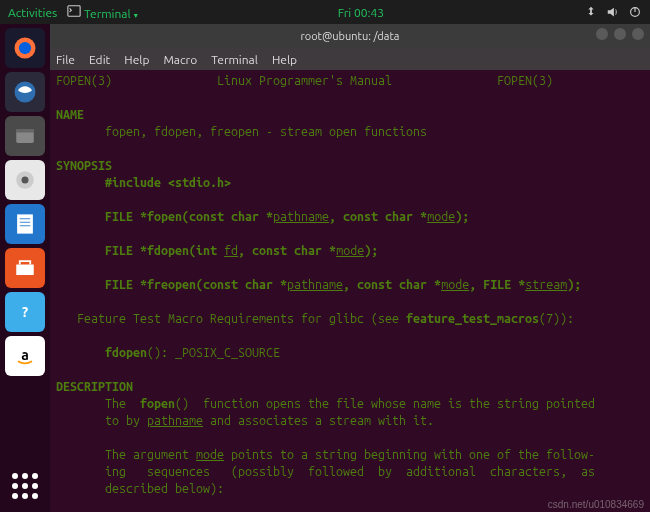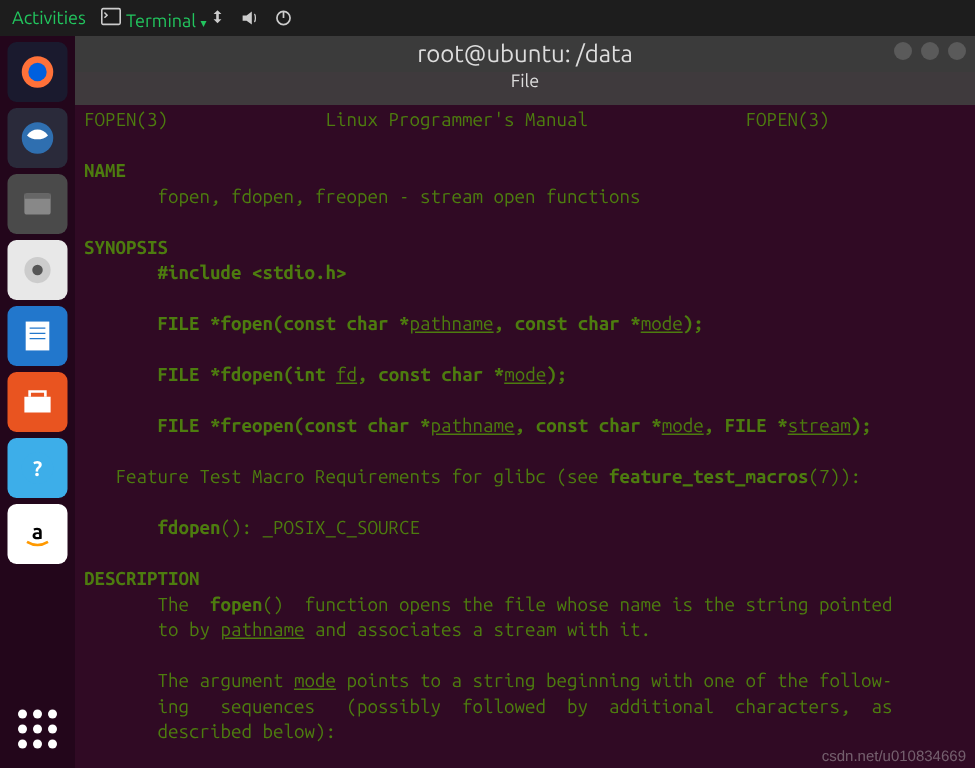--- a/index.html
+++ b/index.html
@@ -9,24 +9,24 @@
 .topbar .center { flex: 1; text-align: center; }
 .topbar .right { display: flex; gap: 8px; align-items: center; }
 .tri-down { display: inline-block; margin-left: 3px; font-size: 8px; }
 .launcher { position: absolute; left: 0; top: 24px; width: 50px; height: 488px; background: rgba(30,10,25,0.6); display: flex; flex-direction: column; align-items: center; padding-top: 4px; gap: 4px; }
 .licon { width: 40px; height: 40px; border-radius: 6px; display: flex; align-items: center; justify-content: center; font-size: 20px; cursor: pointer; }
 .licon svg { width: 28px; height: 28px; }
 .grid-icon { position: absolute; bottom: 6px; left: 5px; width: 40px; height: 40px; display: flex; align-items: center; justify-content: center; cursor: pointer; }
 .grid-icon .dots { display: grid; grid-template-columns: repeat(3,6px); grid-template-rows: repeat(3,6px); gap: 4px; }
 .grid-icon .dots div { width: 6px; height: 6px; background: #fff; border-radius: 50%; }
 .window { position: absolute; left: 50px; top: 24px; right: 0; bottom: 0; display: flex; flex-direction: column; }
-.titlebar { height: 24px; background: #3b3b3b; color: #ddd; display: flex; align-items: center; justify-content: center; font-size: 16px; position: relative; }
+.titlebar { height: 24px; background: #3b3b3b; color: #ddd; display: flex; align-items: center; justify-content: center; font-size: 11px; position: relative; }
 .winbtns { position: absolute; right: 6px; top: 4px; display: flex; gap: 6px; }
 .winbtn { width: 12px; height: 12px; border-radius: 50%; background: #5a5a5a; cursor: pointer; }
-.menubar { height: 22px; background: #3f3a3d; color: #ddd; display: flex; align-items: center; font-size: 12px; padding: 0 18px; gap: 14px; flex-direction: column; }
+.menubar { height: 22px; background: #3f3a3d; color: #ddd; display: flex; align-items: center; font-size: 12px; padding: 0 6px; gap: 14px; }
 .menubar span { cursor: pointer; }
 .term { flex: 1; background: #300a24; color: #4d7c0f; font-family: "Ubuntu Mono", "Courier New", monospace; font-size: 12.5px; line-height: 17px; padding: 2px 6px; white-space: pre; overflow: hidden; position: relative; }
 .term .bold { font-weight: bold; }
 .term .ul { text-decoration: underline; }
 .term .hdr { font-weight: bold; }
 .watermark { position: absolute; right: 6px; bottom: 2px; color: rgba(200,200,200,0.45); font-size: 10px; font-family: Liberation Sans, sans-serif; }
 .topicon { width:14px; height:14px; fill:#ccc; }
 </style>
 </head>
 <body>
@@ -35,20 +35,21 @@
   <div class="left">
     <span>Activities</span>
     <span>
       <svg class="topicon" viewBox="0 0 16 16">
           <rect x="1" y="2" width="14" height="12" rx="1" fill="none" stroke="#ccc" stroke-width="1.2"></rect>
           <path d="M3 5l2 2-2 2" stroke="#ccc" stroke-width="1.2" fill="none"></path>
         </svg>
       <span>Terminal</span><span class="tri-down">▾</span>
     </span>
   </div>
+  <div class="center">Fri 00:43</div>
   <div class="right">
     <svg class="topicon" viewBox="0 0 16 16">
         <path d="M8 2l3 3h-2v4h2l-3 3-3-3h2V5H5z" fill="#ccc"></path>
       </svg>
     <svg class="topicon" viewBox="0 0 16 16">
         <path d="M2 6h3l4-3v10l-4-3H2z" fill="#ccc"></path>
         <path d="M11 5c1 1 1 5 0 6" stroke="#ccc" fill="none"></path>
       </svg>
     <svg class="topicon" viewBox="0 0 16 16">
         <circle cx="8" cy="8" r="5" fill="none" stroke="#ccc" stroke-width="1.3"></circle>

